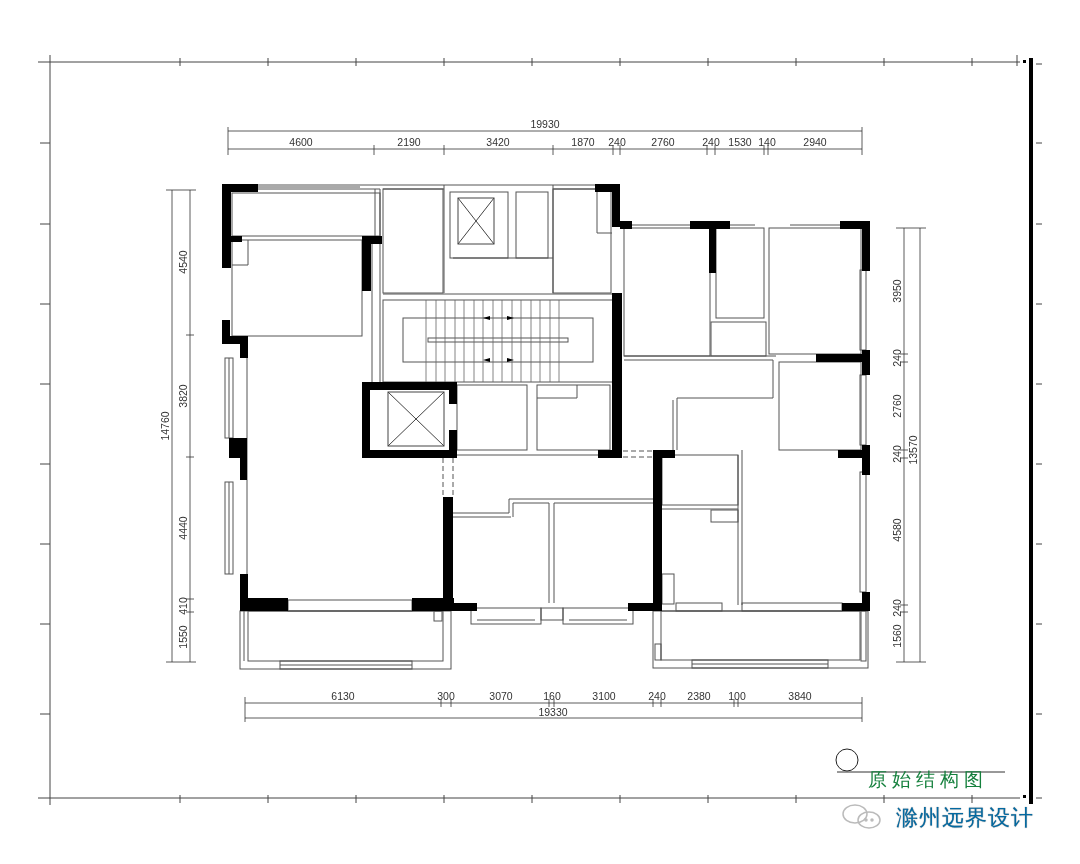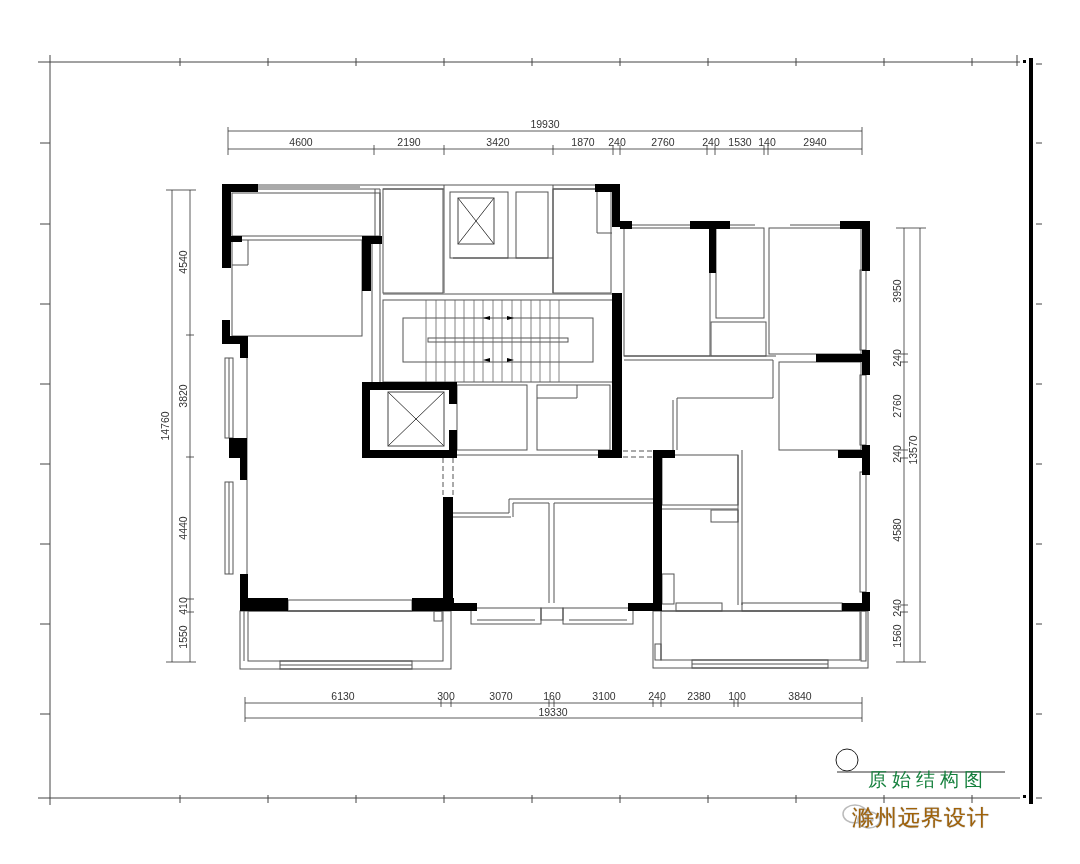--- a/index.html
+++ b/index.html
@@ -2,21 +2,21 @@
 <html><head>
   <meta charset="utf-8">
   <style>
     html, body { margin: 0; padding: 0; background: #ffffff; }
     body { width: 1080px; height: 864px; position: relative; overflow: hidden;
            font-family: "Liberation Sans", sans-serif; }
     #plan { position: absolute; left: 0; top: 0; width: 1080px; height: 864px; }
     .dim { font-family: "Liberation Sans", sans-serif; font-size: 10.5px; fill: #333; }
     .title-text { position: absolute; left: 868px; top: 747px; font-size: 19px; letter-spacing: 5px;
                   color: #15803d; font-family: "DejaVu Sans", sans-serif; margin-top: 20px; }
-    .watermark { position: absolute; left: 852px; top: 803px; font-size: 22px; color: #a16207;
+    .watermark { position: absolute; left: 896px; top: 803px; font-size: 22px; color: #0369a1;
                  letter-spacing: 1px; font-family: Liberation Serif, serif;
                  text-shadow: 0 0 1px #aaa, 0 0 1px #aaa; }
   </style>
 </head>
 <body>
 
 <svg id="plan" viewBox="0 0 1080 864" xmlns="http://www.w3.org/2000/svg">
 
   <g stroke="#444" fill="none" stroke-width="1">
     <line x1="38" y1="62" x2="1020" y2="62"></line>

